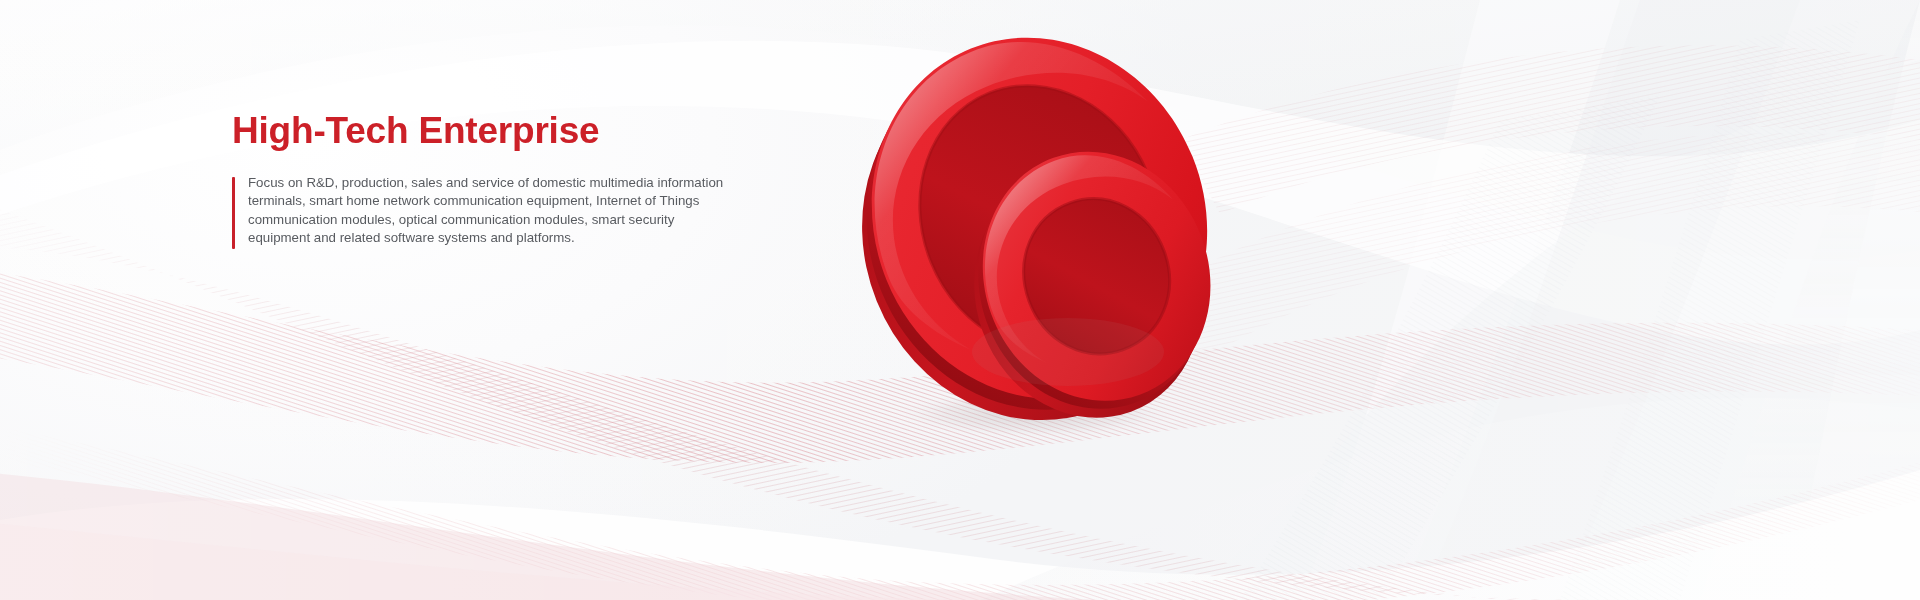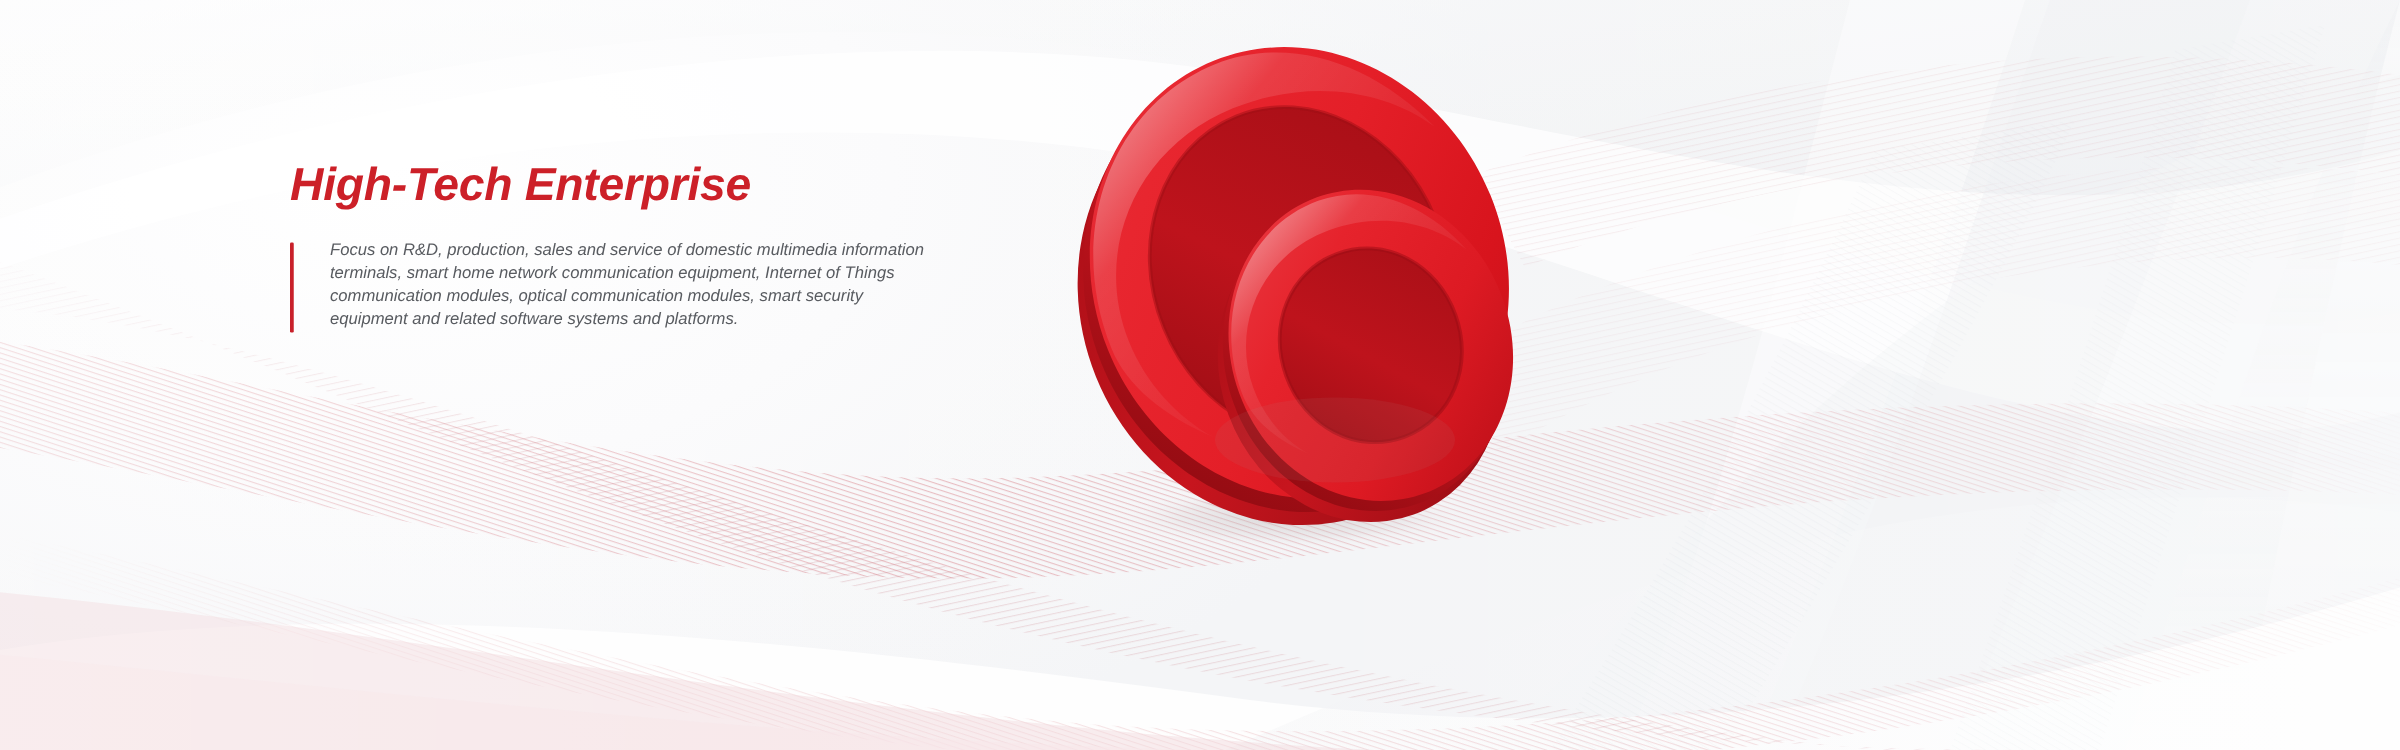--- a/index.html
+++ b/index.html
@@ -9,34 +9,34 @@
     position:relative;width:1920px;height:600px;overflow:hidden;
     background:
       radial-gradient(ellipse 900px 520px at 16% 24%, #ffffff 0%, #fbfbfc 45%, #f3f4f6 100%),
       linear-gradient(115deg,#fdfdfd 0%,#f6f7f8 40%,#eef0f2 70%,#f7f8f9 100%);
   }
 
   
   .bg-layer{position:absolute;inset:0;width:1920px;height:600px;pointer-events:none;}
 
   
-  #text-block{position:absolute;left:232px;top:128px;width:520px;font-style:italic;}
+  #text-block{position:absolute;left:232px;top:111px;width:520px;}
   #page-title{
     margin:0 0 22px 0;
     font-size:37px;font-weight:bold;letter-spacing:-0.2px;
     color:#CC2028;line-height:1.1;
     text-shadow:0 1px 0 rgba(255,255,255,.55);
   }
   #desc-wrap{position:relative;padding-left:16px;}
   #accent-bar{
     position:absolute;left:0;top:3px;width:3px;height:72px;
     background:#C8202A;border-radius:1px;
   }
   #desc-text{
-    margin:16px;font-size:13.3px;line-height:18.6px;color:#585b60;
+    margin:0;font-size:13.3px;line-height:18.6px;color:#585b60;
     width:478px;
   }
 
   
   #logo{
     position:absolute;left:836px;top:22px;width:440px;height:420px;
   }
   #logo svg{display:block;width:440px;height:420px;}
 </style>
 </head>

